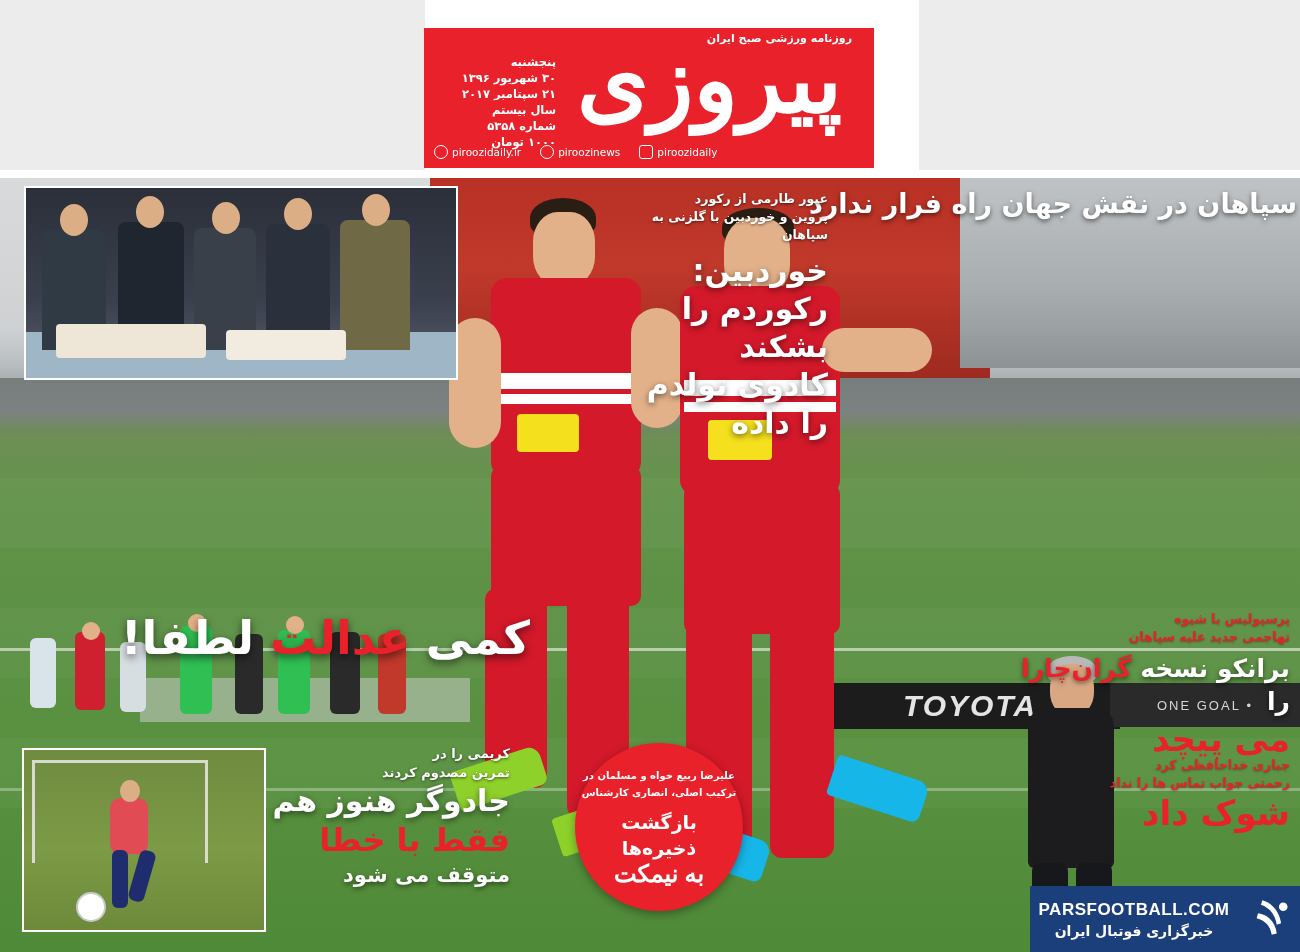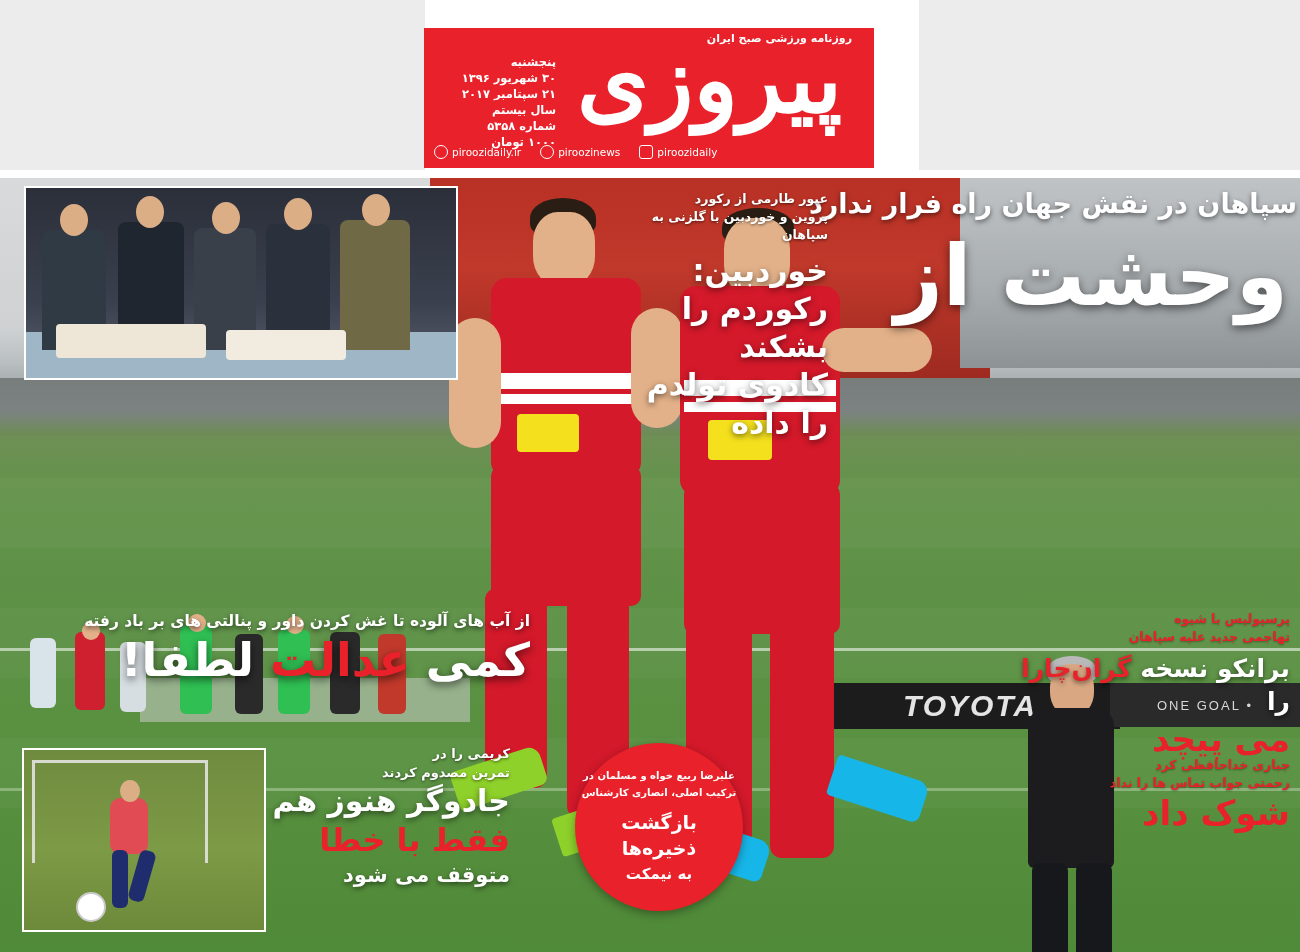--- a/index.html
+++ b/index.html
@@ -184,21 +184,21 @@
 
   
   .stamp{
     position:absolute;left:575px;top:565px;width:168px;height:168px;border-radius:50%;
     background:#e8212a;color:#fff;display:flex;flex-direction:column;align-items:center;justify-content:center;
     text-align:center;direction:rtl;padding:6px;box-sizing:border-box;
     box-shadow:0 3px 10px rgba(0,0,0,.35);
   }
   .stamp .s1{font-size:10px;line-height:17px;font-weight:bold;}
   .stamp .s2{font-size:19px;line-height:26px;font-weight:bold;margin-top:8px;}
-  .stamp .s3{font-size:15px;line-height:26px;font-weight:bold;}
+  .stamp .s3{font-size:24px;line-height:26px;font-weight:bold;font-family:Liberation Serif, serif;}
 
   
   .rc{
     position:absolute;right:10px;width:280px;direction:rtl;text-align:right;
   }
   .rc-k{font-size:12.5px;font-weight:bold;color:#e8212a;line-height:18px;text-shadow:0 1px 2px rgba(0,0,0,.35);}
   .rc-h{font-size:25px;font-weight:bold;color:#fff;line-height:33px;text-shadow:0 2px 5px rgba(0,0,0,.55);}
   .rc-h2{font-size:34px;font-weight:bold;color:#e8212a;line-height:42px;}
 
   
@@ -316,24 +316,20 @@
 
     <div class="coach">
       <div class="c-hair"></div>
       <div class="c-head"></div>
       <div class="c-body"></div>
       <div class="c-leg" style="left:22px;"></div>
       <div class="c-leg" style="left:66px;"></div>
     </div>
 
     <div class="kicker-top">سپاهان در نقش جهان راه فرار ندارد</div>
-    <div class="head-1">
-      <span>وحشت</span>
-      <span>از</span>
-    </div>
 
     <div class="tl-photo">
       <div class="table"></div>
       <div class="suit" style="left:16px;width:64px;height:120px;background:#2f3a44;"></div>
       <div class="head" style="left:34px;bottom:142px;width:28px;height:32px;"></div>
       <div class="suit" style="left:92px;width:66px;height:128px;background:#1f2630;"></div>
       <div class="head" style="left:110px;bottom:150px;width:28px;height:32px;"></div>
       <div class="suit" style="left:168px;width:62px;height:122px;background:#39404a;"></div>
       <div class="head" style="left:186px;bottom:144px;width:28px;height:32px;"></div>
       <div class="suit" style="left:240px;width:64px;height:126px;background:#2a313c;"></div>
@@ -346,21 +342,20 @@
 
     <div class="tl-text">
       <div class="tl-sub">عبور طارمی از رکورد</div>
       <div class="tl-sub">پروین و خوردبین با گلزنی به سپاهان</div>
       <div class="tl-big" style="margin-top:8px;">خوردبین:</div>
       <div class="tl-big">رکوردم را بشکند</div>
       <div class="tl-big">کادوی تولدم را داده</div>
     </div>
 
     <div class="ml-block">
-      <div class="ml-sub">از آب های آلوده تا غش کردن داور و پنالتی های بر باد رفته</div>
       <div class="ml-big">
         <span>کمی</span>
         <span class="red">عدالت</span>
         <span>لطفا!</span>
       </div>
     </div>
 
     <div class="bl-photo">
       <div class="goal"></div>
       <div class="kp-body"></div>
@@ -395,15 +390,28 @@
       </div>
       <div class="rc-h2">می پیچد</div>
     </div>
 
     <div class="rc" style="top:578px;">
       <div class="rc-k">جباری خداحافظی کرد</div>
       <div class="rc-k">رحمتی جواب تماس ها را نداد</div>
       <div class="rc-h2">شوک داد</div>
     </div>
 
+    <div class="pf-bar">
+      <div class="pf-logo">
+        <svg viewBox="0 0 64 64" aria-hidden="true">
+          <path d="M20 6 C34 10, 44 22, 46 38 L40 40 C38 26, 30 16, 18 12 Z" fill="#ffffff"></path>
+          <path d="M14 24 C28 26, 38 36, 40 52 L33 54 C31 42, 24 34, 12 31 Z" fill="#ffffff"></path>
+          <circle cx="49" cy="15" r="6" fill="#ffffff"></circle>
+        </svg>
+      </div>
+      <div class="pf-txt">
+        <div class="pf-1">PARSFOOTBALL.COM</div>
+        <div class="pf-2">خبرگزاری فوتبال ایران</div>
+      </div>
+    </div>
 
   </div>
 </div>
 
 </body></html>

